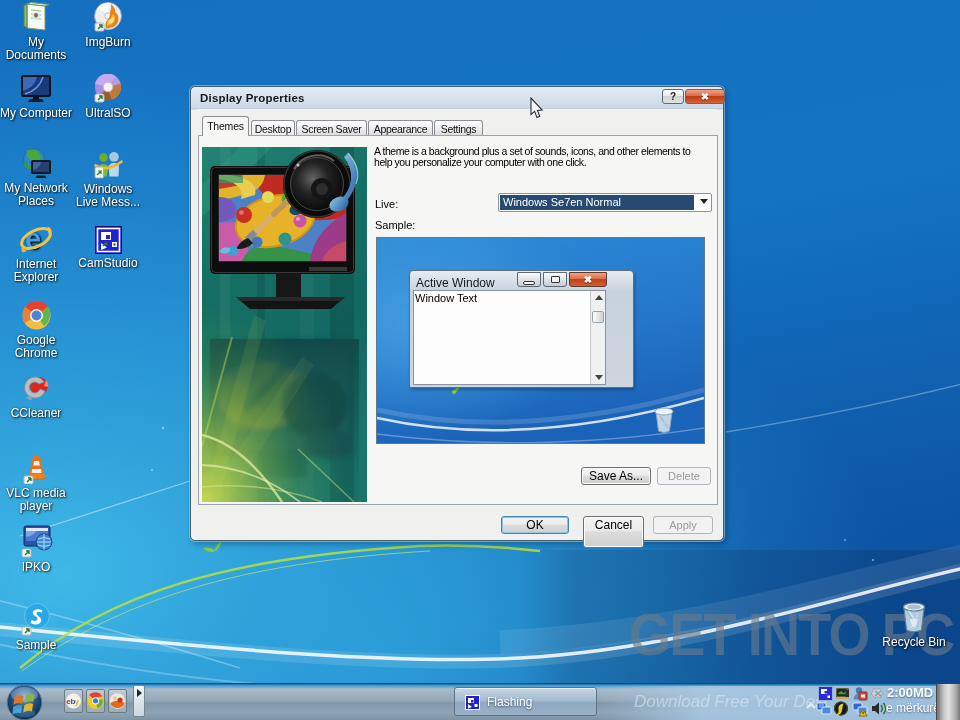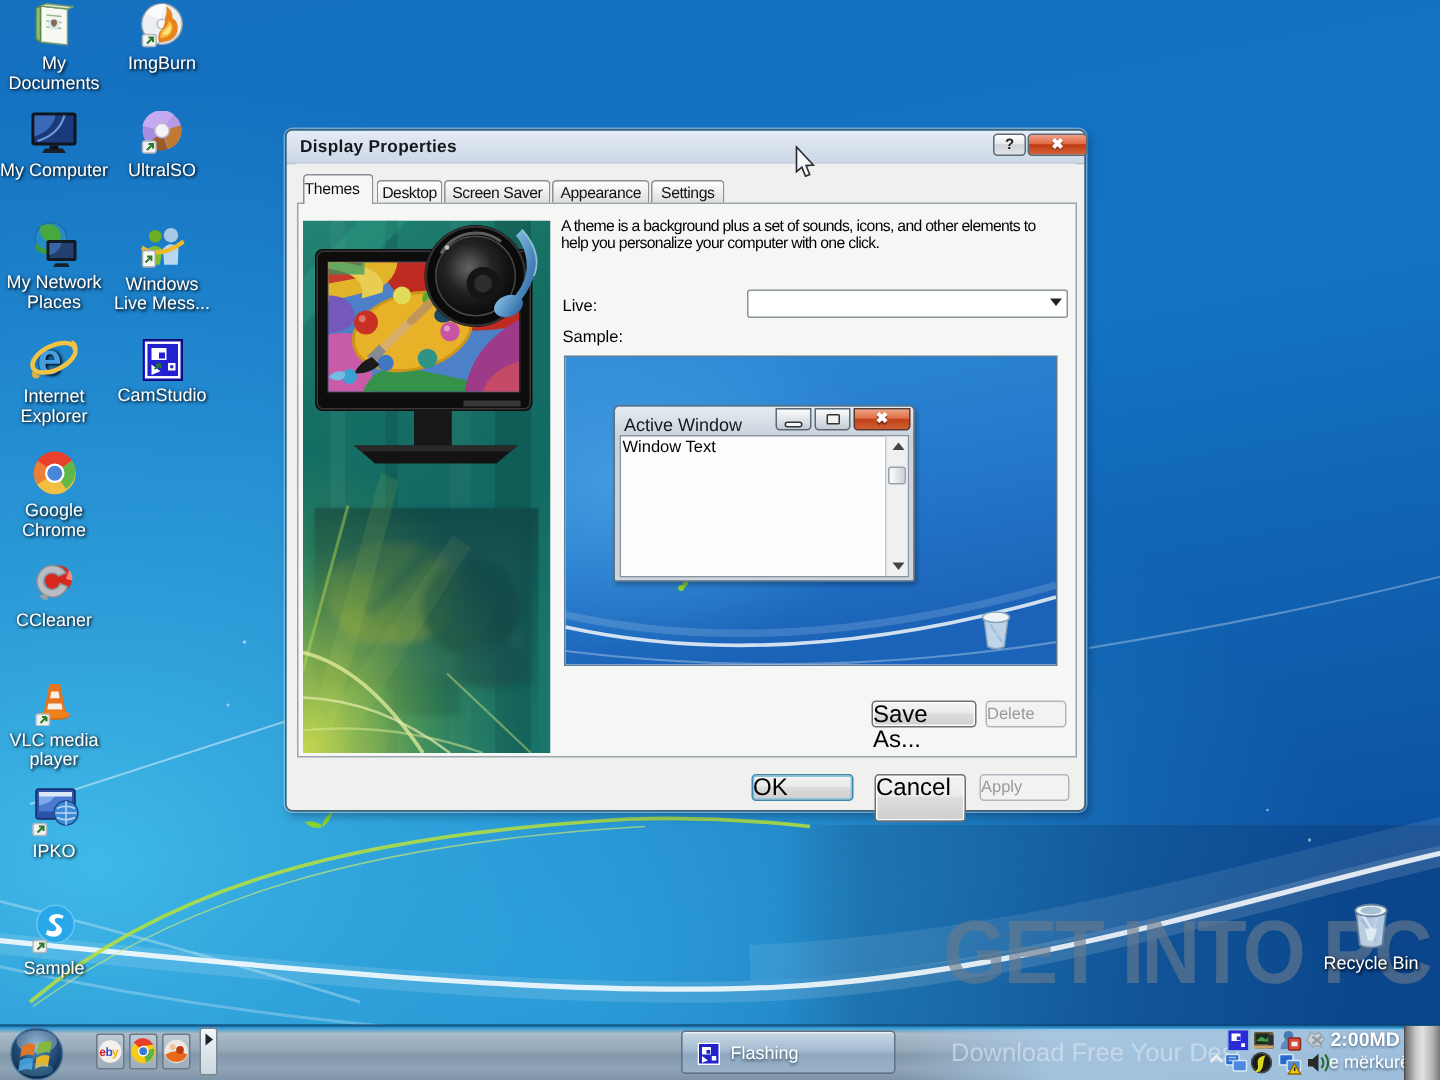--- a/index.html
+++ b/index.html
@@ -1,36 +1,36 @@
 <!DOCTYPE html>
 <html><head><meta charset="utf-8">
 <style>
 *{margin:0;padding:0;box-sizing:border-box}
 html,body{width:960px;height:720px;overflow:hidden}
 body{font-family:"Liberation Sans",sans-serif;position:relative;background:#1066b4}
 .abs{position:absolute}
 #wall{position:absolute;left:0;top:0;width:960px;height:720px}
 .wm1{position:absolute;left:629px;top:600px;font-size:60px;font-weight:bold;letter-spacing:-2px;color:rgba(104,122,141,0.63);white-space:nowrap;transform:scaleX(0.90);transform-origin:0 0}
-.wm2{position:absolute;left:634px;top:9px;font-size:17px;color:rgba(228,235,242,0.55);white-space:nowrap}
+.wm2{position:absolute;left:634px;top:9px;font-size:17px;font-style:italic;color:rgba(228,235,242,0.55);white-space:nowrap}
 
 .dico{position:absolute;text-align:center;color:#fff;font-size:12px;line-height:12.5px;white-space:nowrap;text-shadow:1px 1px 2px rgba(0,0,0,0.85),0 0 3px rgba(0,0,0,0.4)}
 .dico svg{display:block;margin:0 auto 3px}
 
 #dlg{position:absolute;left:190px;top:86px;width:534px;height:455px;border-radius:5px;background:linear-gradient(180deg,#e4ecf5 0%,#ccd8e6 21px,#b7c5d2 22px,#f0f0ef 23px,#f0f0ef 100%);border:1px solid #41606f;box-shadow:0 0 0 1px rgba(180,215,240,0.55),2px 3px 6px rgba(0,20,50,0.35)}
 #dlgbody{position:absolute;left:6px;top:22px;width:520px;height:426px;background:#f0f0ef}
 #dtitle{position:absolute;left:9px;top:5px;font-size:11.5px;font-weight:bold;color:#15181c;letter-spacing:0.2px}
 .capbtn{position:absolute;top:2px;height:15px;border:1px solid #5d6a75;border-radius:3px;font-size:10px;text-align:center}
 #bhelp{left:471px;width:22px;background:linear-gradient(180deg,#fdfdfd,#e8eaec 45%,#cfd3d7 50%,#dfe2e5);color:#222;font-weight:bold;line-height:14px}
 #bclose{left:494px;width:40px;background:linear-gradient(180deg,#f0a088,#e06a42 45%,#c03a10 50%,#d4633c);color:#fff;font-weight:bold;line-height:13px;text-shadow:0 1px 1px rgba(0,0,0,0.5)}
 .tab{position:absolute;font-size:10.5px;letter-spacing:-0.3px;color:#111;text-align:center;border:1px solid #8b9097;border-bottom:none;border-radius:3px 3px 0 0;background:linear-gradient(180deg,#ffffff,#e9e9e9 60%,#dcdcdc)}
-.tabA{position:absolute;font-size:10.5px;letter-spacing:-0.2px;color:#111;text-align:left;border:1px solid #8b9097;border-bottom:none;border-radius:3px 3px 0 0;background:#f6f6f5;z-index:3}
+.tabA{position:absolute;font-size:10.5px;letter-spacing:-0.2px;color:#111;text-align:center;border:1px solid #8b9097;border-bottom:none;border-radius:3px 3px 0 0;background:#f6f6f5;z-index:3}
 #tabpage{position:absolute;left:7px;top:48px;width:520px;height:370px;background:#f6f6f5;border:1px solid #9aa5ad;z-index:2}
 .lbl{position:absolute;font-size:11px;color:#000}
-.btn{position:absolute;font-size:16px;color:#000;border:1px solid #707070;border-radius:3px;background:linear-gradient(180deg,#f4f4f4,#ebebeb 45%,#dcdcdc 50%,#cfcfcf);box-shadow:inset 0 0 0 1px #fbfbfb}
-.btnD{position:absolute;font-size:11px;color:#9a9a9a;border:1px solid #b0b6bc;border-radius:3px;background:#f2f2f2}
+.btn{position:absolute;font-size:12px;color:#000;text-align:center;border:1px solid #707070;border-radius:3px;background:linear-gradient(180deg,#f4f4f4,#ebebeb 45%,#dcdcdc 50%,#cfcfcf);box-shadow:inset 0 0 0 1px #fbfbfb}
+.btnD{position:absolute;font-size:11px;color:#9a9a9a;text-align:center;border:1px solid #b0b6bc;border-radius:3px;background:#f2f2f2}
 </style></head>
 <body>
 <svg id="wall" viewBox="0 0 960 720" preserveAspectRatio="none">
 <defs>
 <linearGradient id="sky" x1="0" y1="0" x2="0.25" y2="1">
 <stop offset="0" stop-color="#1571c0"></stop>
         <stop offset="0.45" stop-color="#1473c4"></stop>
         <stop offset="0.8" stop-color="#0f5cab"></stop>
         <stop offset="1" stop-color="#0b4f9f"></stop>
 </linearGradient>
@@ -381,20 +381,21 @@
 <path d="M30,190 L0,300" stroke="#c4e24a" stroke-width="2" opacity="0.45"></path>
 <path d="M0,288 Q42,298 80,355" stroke="#eef59a" stroke-width="2.5" fill="none" opacity="0.75"></path>
 <path d="M0,318 Q52,320 98,355" stroke="#f4f8b0" stroke-width="1.8" fill="none" opacity="0.65"></path>
 <path d="M0,340 Q60,334 120,355" stroke="#e8f290" stroke-width="1.5" fill="none" opacity="0.5"></path>
 <path d="M96,302 L152,355" stroke="#dcee7a" stroke-width="1.5" opacity="0.45"></path>
 </svg>
 </div>
 <div class="lbl" style="left:183px;top:59px;width:345px;line-height:11px;z-index:4;font-size:10.5px;letter-spacing:-0.45px">A theme is a background plus a set of sounds, icons, and other elements to<br>help you personalize your computer with one click.</div>
 <div class="lbl" style="left:184px;top:111px;z-index:4">Live:</div>
 <div class="abs" style="left:307px;top:106px;width:214px;height:19px;border:1px solid #8a949c;border-radius:2px;background:#fff;z-index:4">
+  <div class="abs" style="left:1px;top:1px;width:194px;height:15px;background:#274a72;color:#fff;font-size:11px;line-height:15px;padding-left:3px">Windows Se7en Normal</div>
   <div class="abs" style="right:3px;top:5px;width:0;height:0;border-left:4px solid transparent;border-right:4px solid transparent;border-top:5px solid #222"></div>
 </div>
 <div class="lbl" style="left:184px;top:132px;z-index:4">Sample:</div>
 <div id="sample" class="abs" style="left:185px;top:150px;width:329px;height:207px;z-index:4;border:1px solid #5a7a96">
 <svg width="327" height="205" viewBox="0 0 327 205" style="position:absolute;left:0;top:0">
 <defs>
 <linearGradient id="sbg" x1="0" y1="0" x2="0.3" y2="1">
 <stop offset="0" stop-color="#2e8ad6"></stop>
             <stop offset="0.6" stop-color="#2376ca"></stop>
             <stop offset="1" stop-color="#1b63b8"></stop>
@@ -406,21 +407,21 @@
 </defs>
 <rect width="327" height="205" fill="url(#sbg)"></rect>
 <rect width="327" height="205" fill="url(#sgl)"></rect>
 <path d="M0,180 Q 145,212 327,160" stroke="#fff" stroke-width="2.5" fill="none" opacity="0.8"></path>
 <path d="M0,172 Q 145,204 327,152" stroke="#fff" stroke-width="5" fill="none" opacity="0.15"></path>
 <path d="M0,196 Q 160,216 327,190" stroke="#fff" stroke-width="1.5" fill="none" opacity="0.3"></path>
 <path d="M76,156 q2,-7 7,-9 q-2,8 -7,9 z" fill="#7ec42a"></path>
 <circle cx="77" cy="154" r="2" fill="#8fd42a" opacity="0.9"></circle>
 </svg>
 
-<div class="abs" style="left:32px;top:32px;width:201px;height:118px;border:1px solid #62707e;border-radius:4px 4px 2px 2px;background:linear-gradient(180deg,#e6ecf2,#c8d2dc 20px,#cdd5de);box-shadow:1px 2px 3px rgba(0,20,40,0.3)">
+<div class="abs" style="left:32px;top:32px;width:225px;height:118px;border:1px solid #62707e;border-radius:4px 4px 2px 2px;background:linear-gradient(180deg,#e6ecf2,#c8d2dc 20px,#cdd5de);box-shadow:1px 2px 3px rgba(0,20,40,0.3)">
  <div class="abs" style="left:6px;top:5px;font-size:12px;color:#16191d">Active Window</div>
  <div class="abs" style="left:107px;top:1px;width:24px;height:15px;border:1px solid #5d6a75;border-radius:0 0 3px 3px;background:linear-gradient(180deg,#fbfcfd,#dfe4e9 50%,#c4ccd4)">
    <div class="abs" style="left:5px;top:8px;width:12px;height:4px;border:1px solid #333;border-radius:2px;background:#f8f8f8"></div>
         </div>
  <div class="abs" style="left:133px;top:1px;width:24px;height:15px;border:1px solid #5d6a75;border-radius:0 0 3px 3px;background:linear-gradient(180deg,#fbfcfd,#dfe4e9 50%,#c4ccd4)">
    <div class="abs" style="left:7px;top:3px;width:9px;height:7px;border:1.5px solid #333;border-radius:1px;background:#f2f2f2"></div>
         </div>
  <div class="abs" style="left:159px;top:1px;width:38px;height:15px;border:1px solid #5d3a30;border-radius:0 0 3px 3px;background:linear-gradient(180deg,#f0a184,#dd6f47 45%,#c24018 50%,#cf5f35);color:#fff;font-weight:bold;font-size:10px;text-align:center;line-height:14px;text-shadow:0 1px 1px rgba(0,0,0,0.5)">✖</div>
  <div class="abs" style="left:3px;top:19px;width:193px;height:95px;background:#fdfdfd;border:1px solid #8a949e">
    <div class="abs" style="left:1px;top:1px;font-size:11px;color:#000">Window Text</div>

